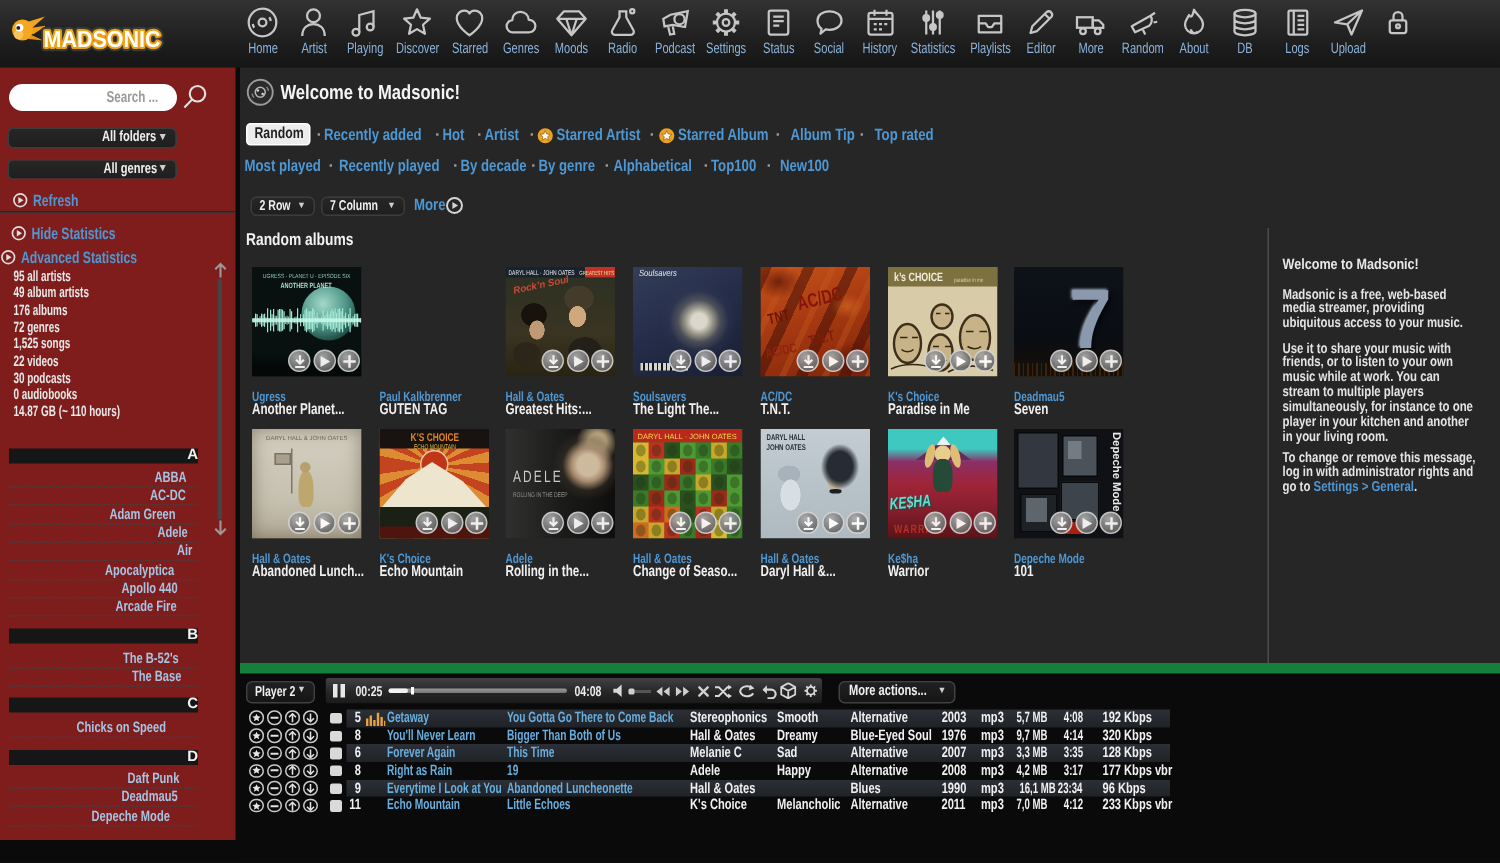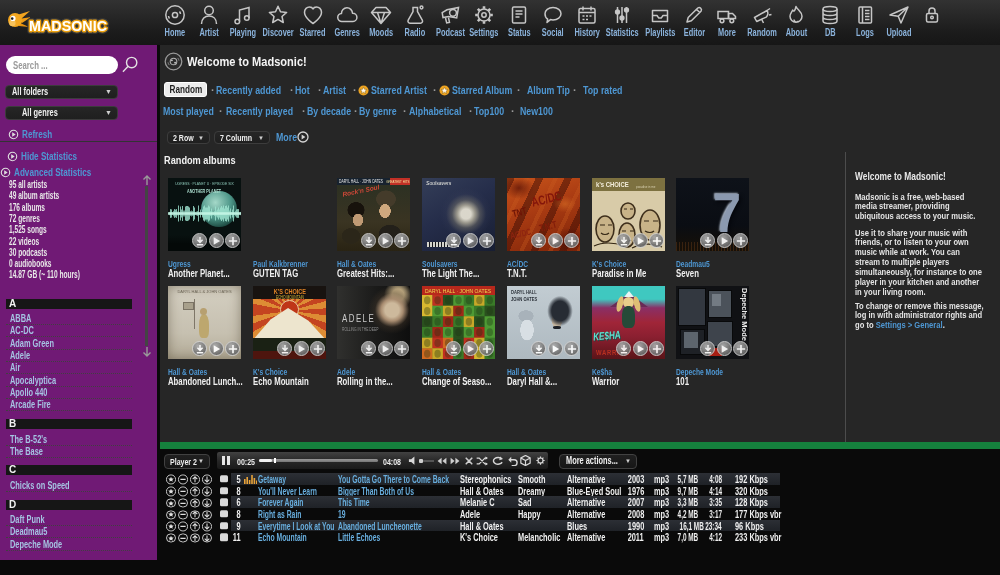--- a/index.html
+++ b/index.html
@@ -8,24 +8,24 @@
 #stage { position:relative; width:1000px; height:575px; overflow:hidden; }
 .ab { position:absolute; }
 .n { display:inline-block; transform:scaleX(0.74); transform-origin:0 50%; white-space:nowrap; }
 .nc { display:inline-block; transform:scaleX(0.74); transform-origin:50% 50%; white-space:nowrap; }
 .nr { display:inline-block; transform:scaleX(0.74); transform-origin:100% 50%; white-space:nowrap; }
 
 #topbar { position:absolute; left:0; top:0; width:1000px; height:45px;
   background:linear-gradient(#323232, #1c1c1c 70%, #161616); }
 .navitem { position:absolute; top:3px; text-align:center; }
 .navitem svg { display:block; margin:0 auto; }
-.navitem .lb { display:block; margin-top:0px; font-size:10px; font-weight:bold; color:#8bb3dc; }
+.navitem .lb { display:block; margin-top:0px; font-size:10px; font-weight:normal; color:#8bb3dc; }
 
 #sidebar { position:absolute; left:0; top:45px; width:157px; height:515px;
-  background:#701a75; }
+  background:#7f1d1d;text-align:right; }
 .sel { position:absolute; background:linear-gradient(#262626,#1f1f1f);
   border:1px solid #3c3c3c; border-radius:4px; color:#f0f0f0; font-weight:bold; }
 .caret { position:absolute; right:5px; top:50%; transform:translateY(-50%); color:#cfcfcf; font-size:7px; }
 .statline { position:absolute; left:9px; color:#e8e8e8; font-size:10px; font-weight:bold; }
 .statline .n { transform:scaleX(0.66); }
 .lhead { position:absolute; left:6px; width:126px; height:9.5px; background:#161616; color:#f2f2f2;
   font-size:10px; font-weight:bold; line-height:9px; padding-left:3px; }
 .arow { position:absolute; left:6px; width:126px; height:12px; border-bottom:1px dotted #404040;
   color:#a5c4e2; font-size:10px; font-weight:bold; line-height:11px; padding-left:4px; }
 

